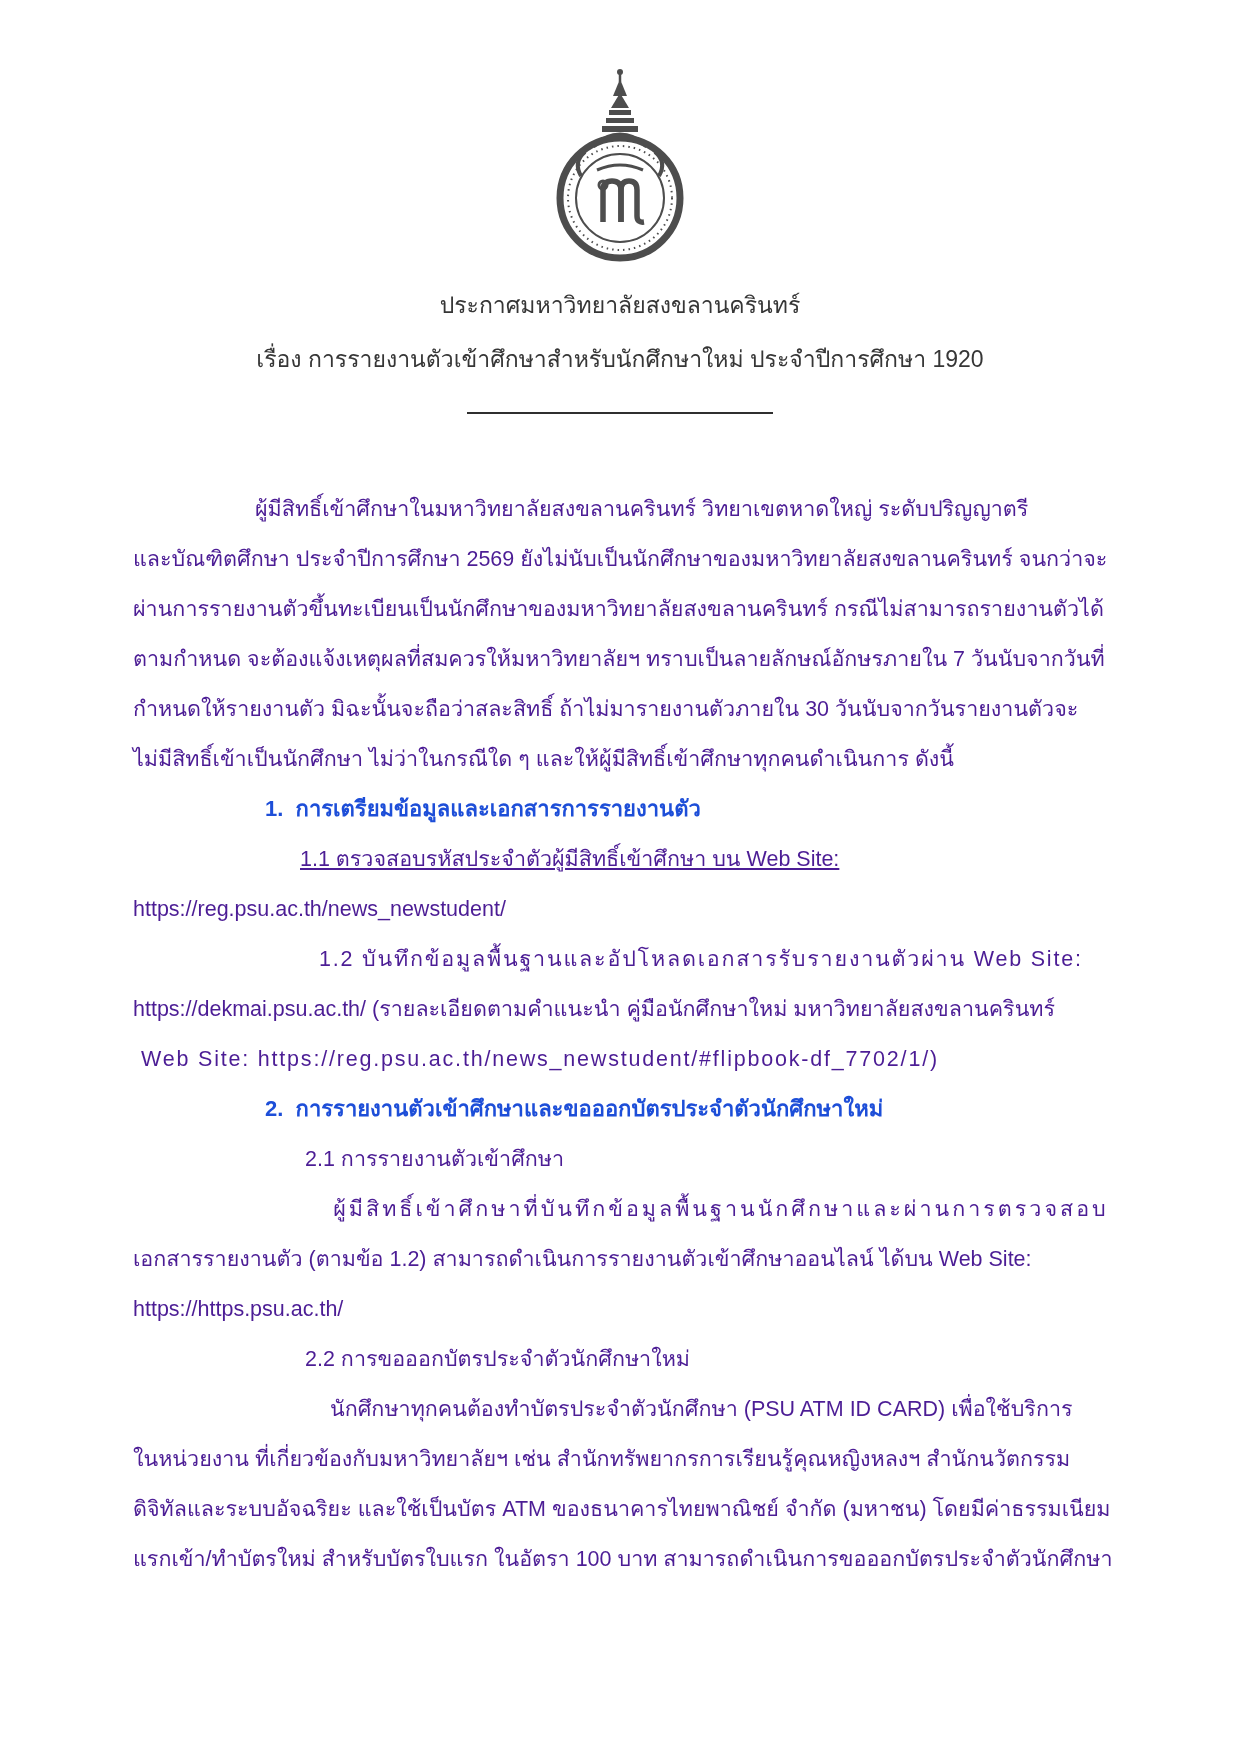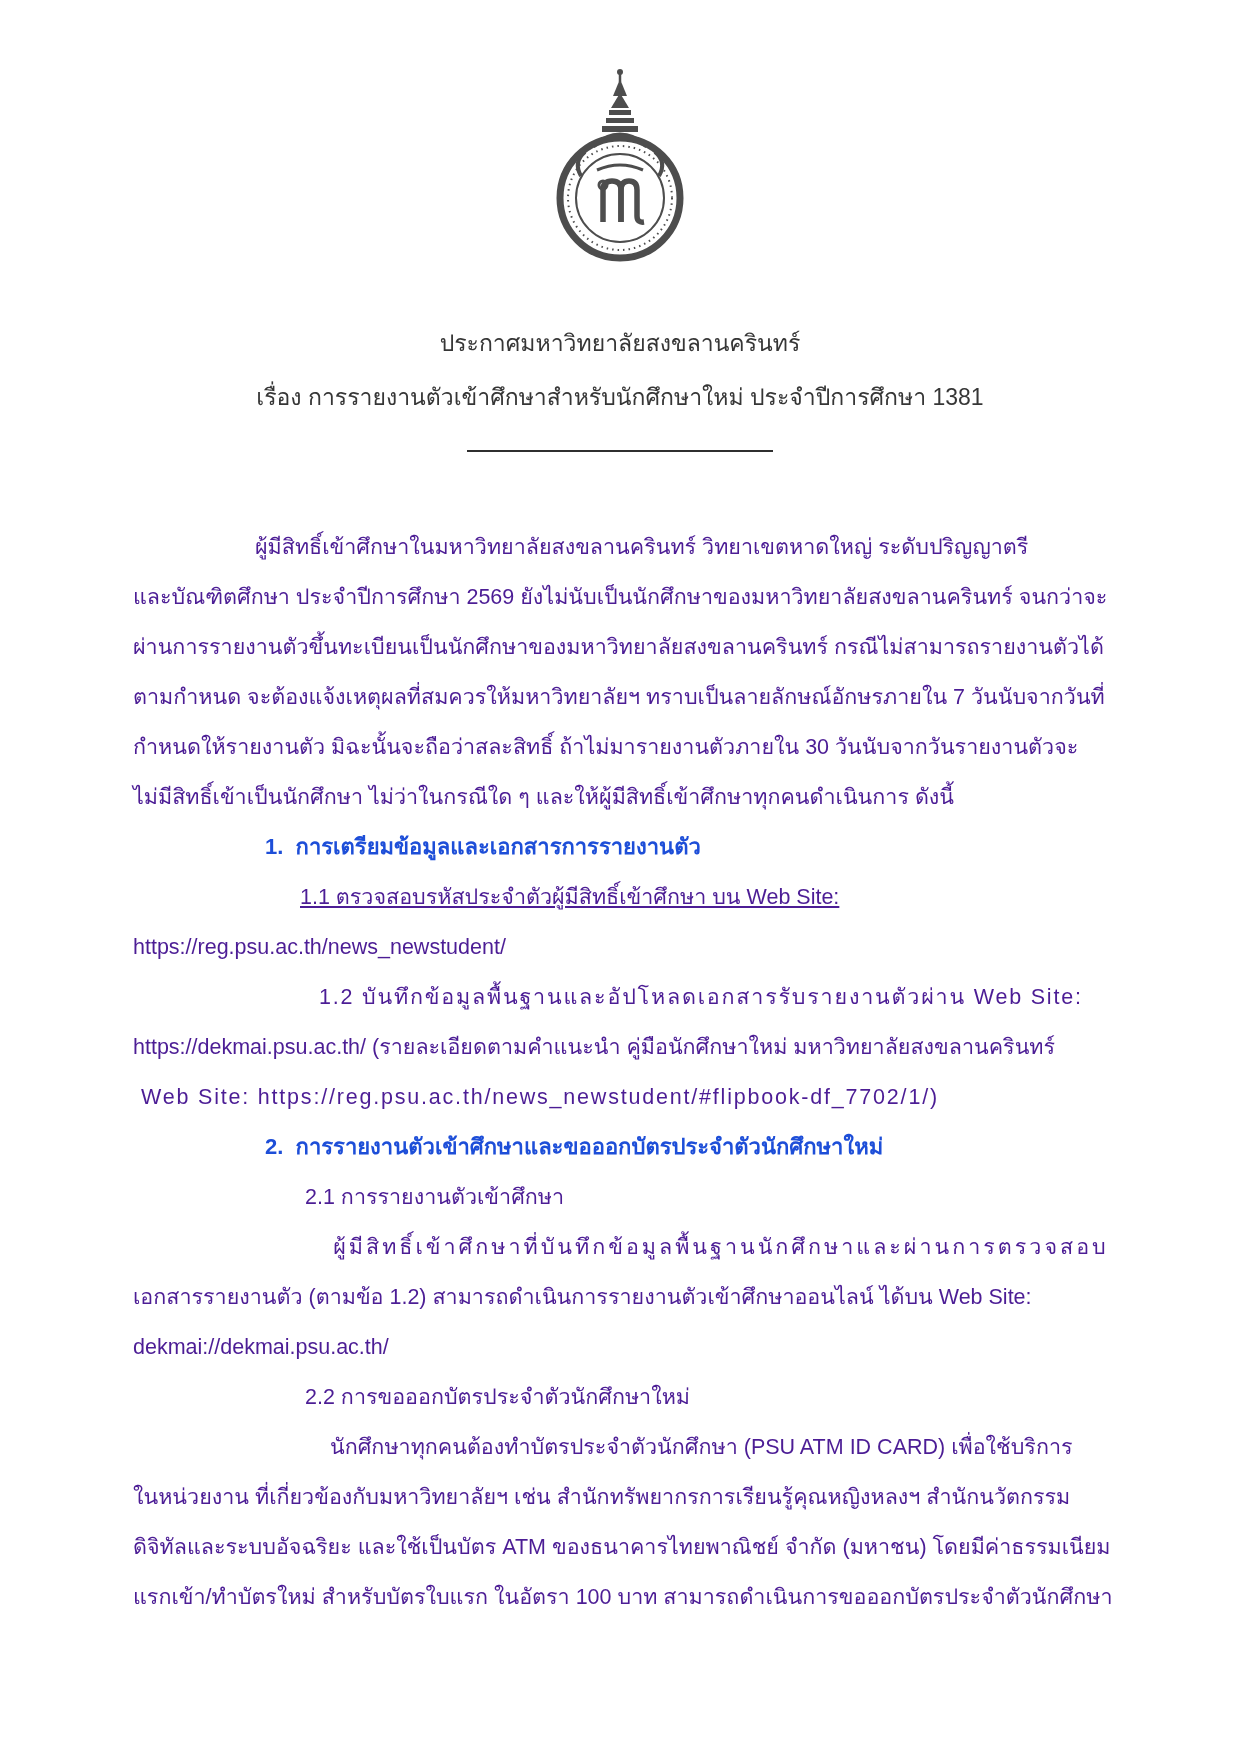--- a/index.html
+++ b/index.html
@@ -18,21 +18,21 @@
   }
   .crest {
     width: 138px;
     margin: 66px auto 0 auto;
   }
   .crest svg { display: block; }
   .title-line {
     text-align: center;
     font-size: 23px;
     line-height: 30px;
-    margin-top: 62px;
+    margin-top: 24px;
     color: #363636;
   }
   .title-line.subject {
     margin-top: 24px;
   }
   .divider {
     width: 306px;
     height: 2px;
     background: #2f2f2f;
     margin: 38px auto 0 auto;
@@ -84,42 +84,42 @@
 
         <path d="M52 156 V124 q0-9 9-9 t9 9 V156" stroke-width="5.5"></path>
         <path d="M70 156 V124 q0-9 8-9 t8 9 V150 q0 7 7 6" stroke-width="5.5"></path>
         <circle cx="52" cy="119" r="4" stroke-width="3"></circle>
         <path d="M46 104 Q69 94 92 104" stroke-width="3"></path>
       </g>
     </svg>
   </div>
 
   <div class="title-line">ประกาศมหาวิทยาลัยสงขลานครินทร์</div>
-  <div class="title-line subject">เรื่อง การรายงานตัวเข้าศึกษาสำหรับนักศึกษาใหม่ ประจำปีการศึกษา 1381</div>
+  <div class="title-line subject">เรื่อง การรายงานตัวเข้าศึกษาสำหรับนักศึกษาใหม่ ประจำปีการศึกษา 1920</div>
 
   <div class="divider"></div>
 
   <div class="content" id="body-lines">
       <div class="line indent">ผู้มีสิทธิ์เข้าศึกษาในมหาวิทยาลัยสงขลานครินทร์ วิทยาเขตหาดใหญ่ ระดับปริญญาตรี</div>
       <div class="line">และบัณฑิตศึกษา ประจำปีการศึกษา 2569 ยังไม่นับเป็นนักศึกษาของมหาวิทยาลัยสงขลานครินทร์ จนกว่าจะ</div>
       <div class="line">ผ่านการรายงานตัวขึ้นทะเบียนเป็นนักศึกษาของมหาวิทยาลัยสงขลานครินทร์ กรณีไม่สามารถรายงานตัวได้</div>
       <div class="line">ตามกำหนด จะต้องแจ้งเหตุผลที่สมควรให้มหาวิทยาลัยฯ ทราบเป็นลายลักษณ์อักษรภายใน 7 วันนับจากวันที่</div>
       <div class="line">กำหนดให้รายงานตัว มิฉะนั้นจะถือว่าสละสิทธิ์ ถ้าไม่มารายงานตัวภายใน 30 วันนับจากวันรายงานตัวจะ</div>
       <div class="line">ไม่มีสิทธิ์เข้าเป็นนักศึกษา ไม่ว่าในกรณีใด ๆ และให้ผู้มีสิทธิ์เข้าศึกษาทุกคนดำเนินการ ดังนี้</div>
       <div class="line heading">1.&nbsp; การเตรียมข้อมูลและเอกสารการรายงานตัว</div>
       <div class="line sub1">1.1 ตรวจสอบรหัสประจำตัวผู้มีสิทธิ์เข้าศึกษา บน Web Site:</div>
       <div class="line">https://reg.psu.ac.th/news_newstudent/</div>
       <div class="line sub1b spread">1.2 บันทึกข้อมูลพื้นฐานและอัปโหลดเอกสารรับรายงานตัวผ่าน Web Site:</div>
       <div class="line">https://dekmai.psu.ac.th/ (รายละเอียดตามคำแนะนำ คู่มือนักศึกษาใหม่ มหาวิทยาลัยสงขลานครินทร์</div>
       <div class="line spread">Web Site: https://reg.psu.ac.th/news_newstudent/#flipbook-df_7702/1/)</div>
       <div class="line heading">2.&nbsp; การรายงานตัวเข้าศึกษาและขอออกบัตรประจำตัวนักศึกษาใหม่</div>
       <div class="line sub2">2.1 การรายงานตัวเข้าศึกษา</div>
       <div class="line para spread-wide">ผู้มีสิทธิ์เข้าศึกษาที่บันทึกข้อมูลพื้นฐานนักศึกษาและผ่านการตรวจสอบ</div>
       <div class="line">เอกสารรายงานตัว (ตามข้อ 1.2) สามารถดำเนินการรายงานตัวเข้าศึกษาออนไลน์ ได้บน Web Site:</div>
-      <div class="line">dekmai://dekmai.psu.ac.th/</div>
+      <div class="line">https://https.psu.ac.th/</div>
       <div class="line sub2">2.2 การขอออกบัตรประจำตัวนักศึกษาใหม่</div>
       <div class="line para">นักศึกษาทุกคนต้องทำบัตรประจำตัวนักศึกษา (PSU ATM ID CARD) เพื่อใช้บริการ</div>
       <div class="line">ในหน่วยงาน ที่เกี่ยวข้องกับมหาวิทยาลัยฯ เช่น สำนักทรัพยากรการเรียนรู้คุณหญิงหลงฯ สำนักนวัตกรรม</div>
       <div class="line">ดิจิทัลและระบบอัจฉริยะ และใช้เป็นบัตร ATM ของธนาคารไทยพาณิชย์ จำกัด (มหาชน) โดยมีค่าธรรมเนียม</div>
       <div class="line">แรกเข้า/ทำบัตรใหม่ สำหรับบัตรใบแรก ในอัตรา 100 บาท สามารถดำเนินการขอออกบัตรประจำตัวนักศึกษา</div>
     </div>
 
 </div>
 
 </body></html>

